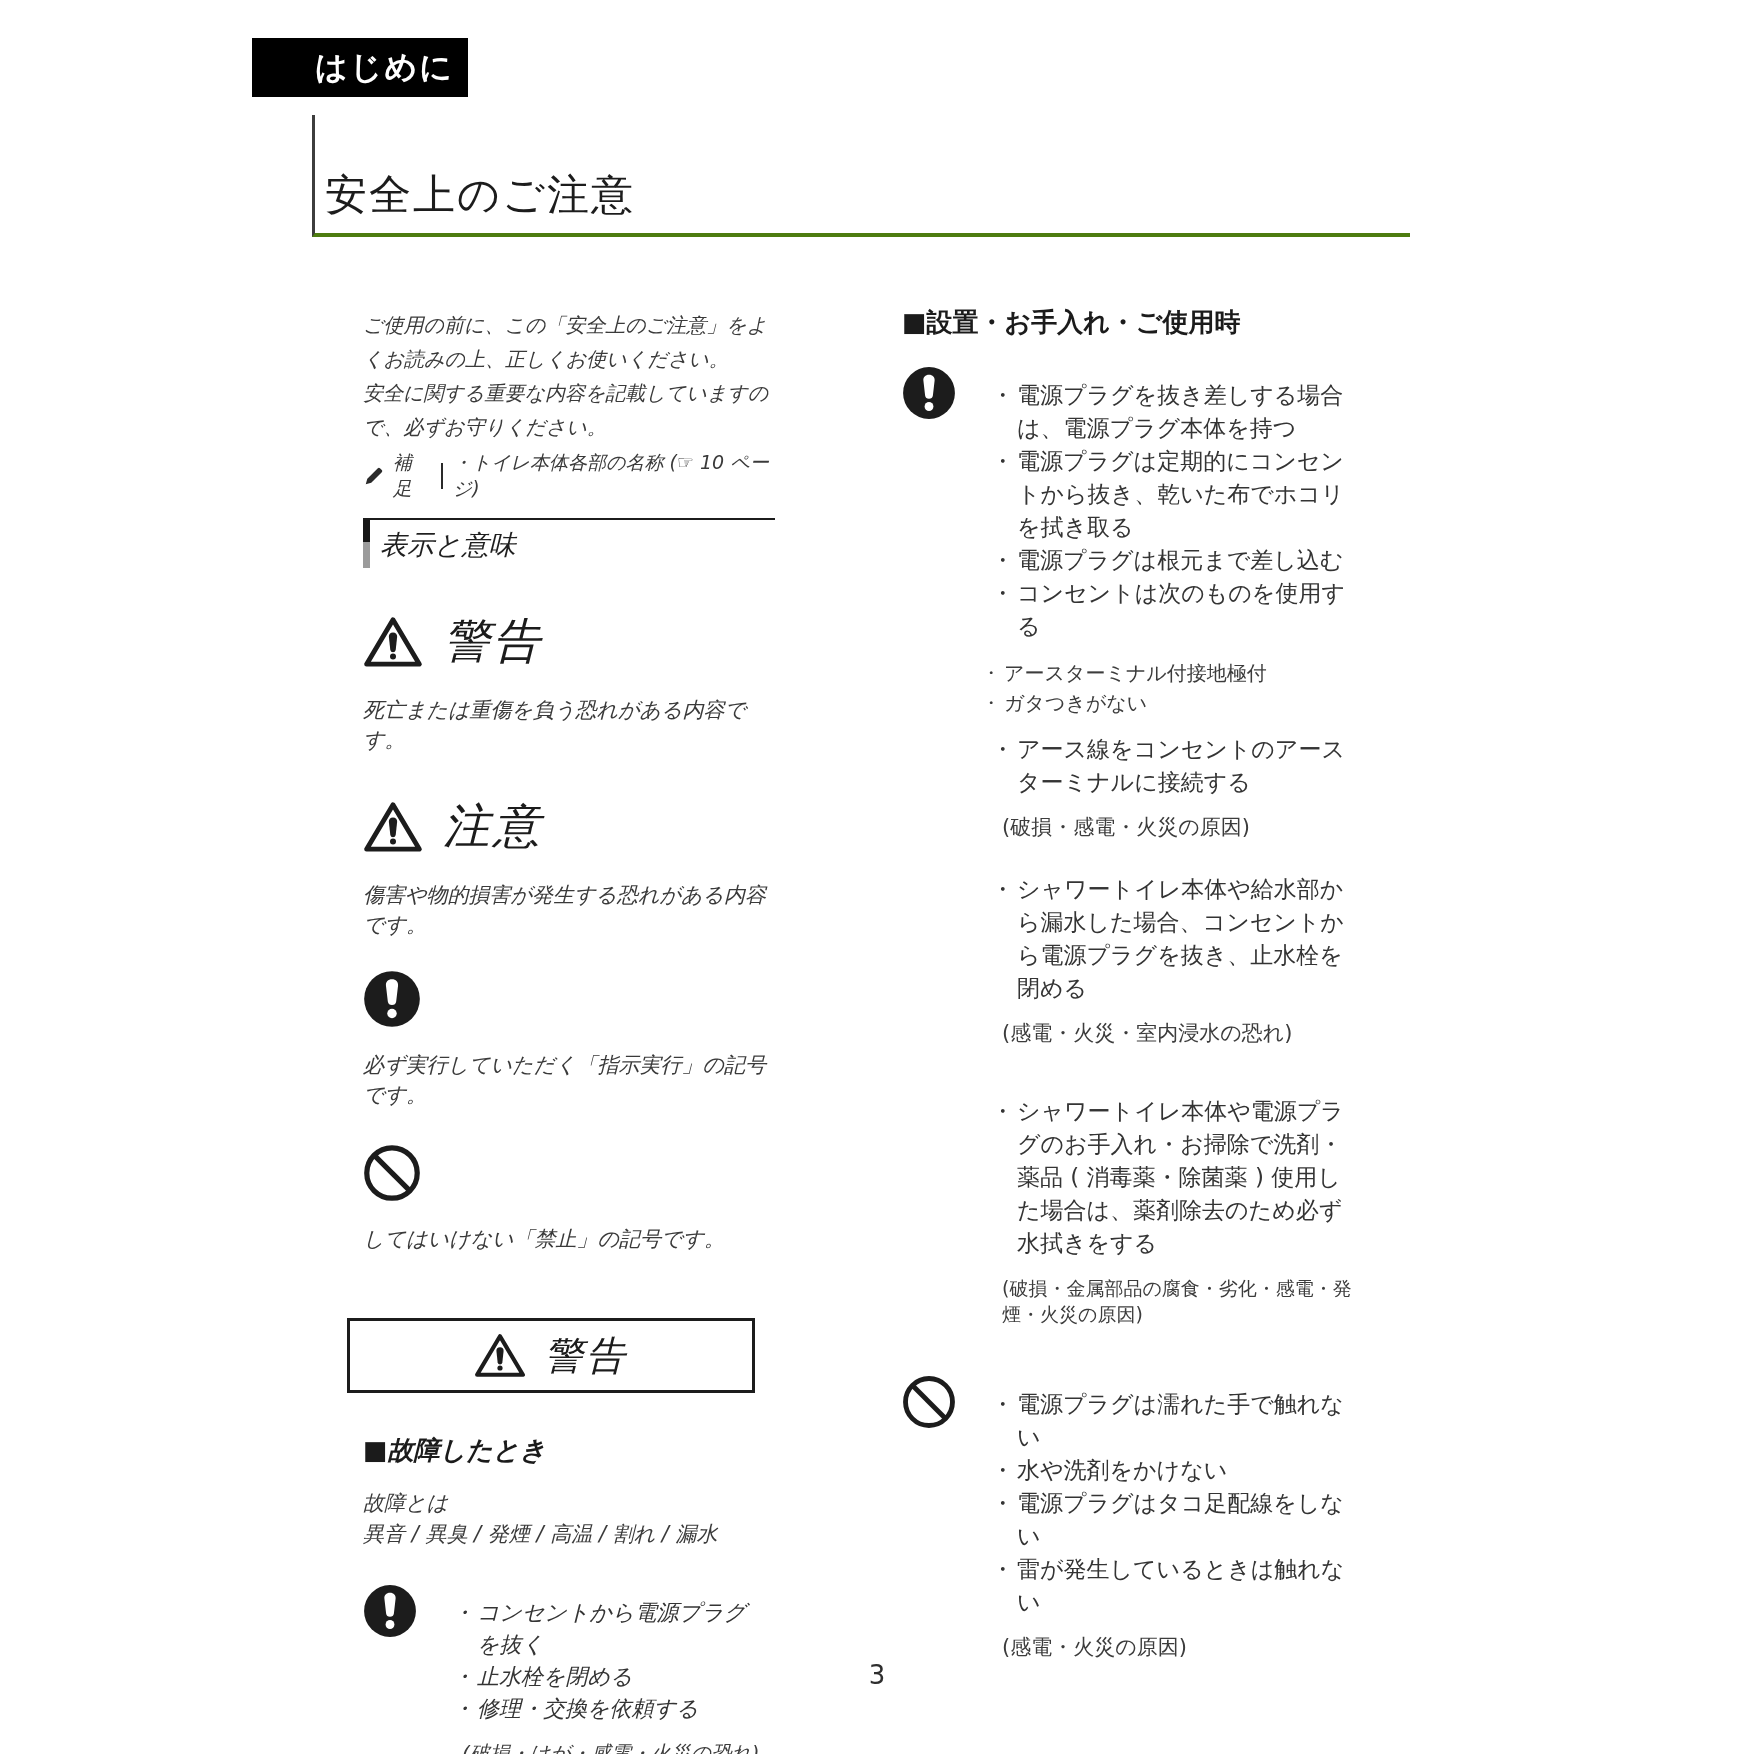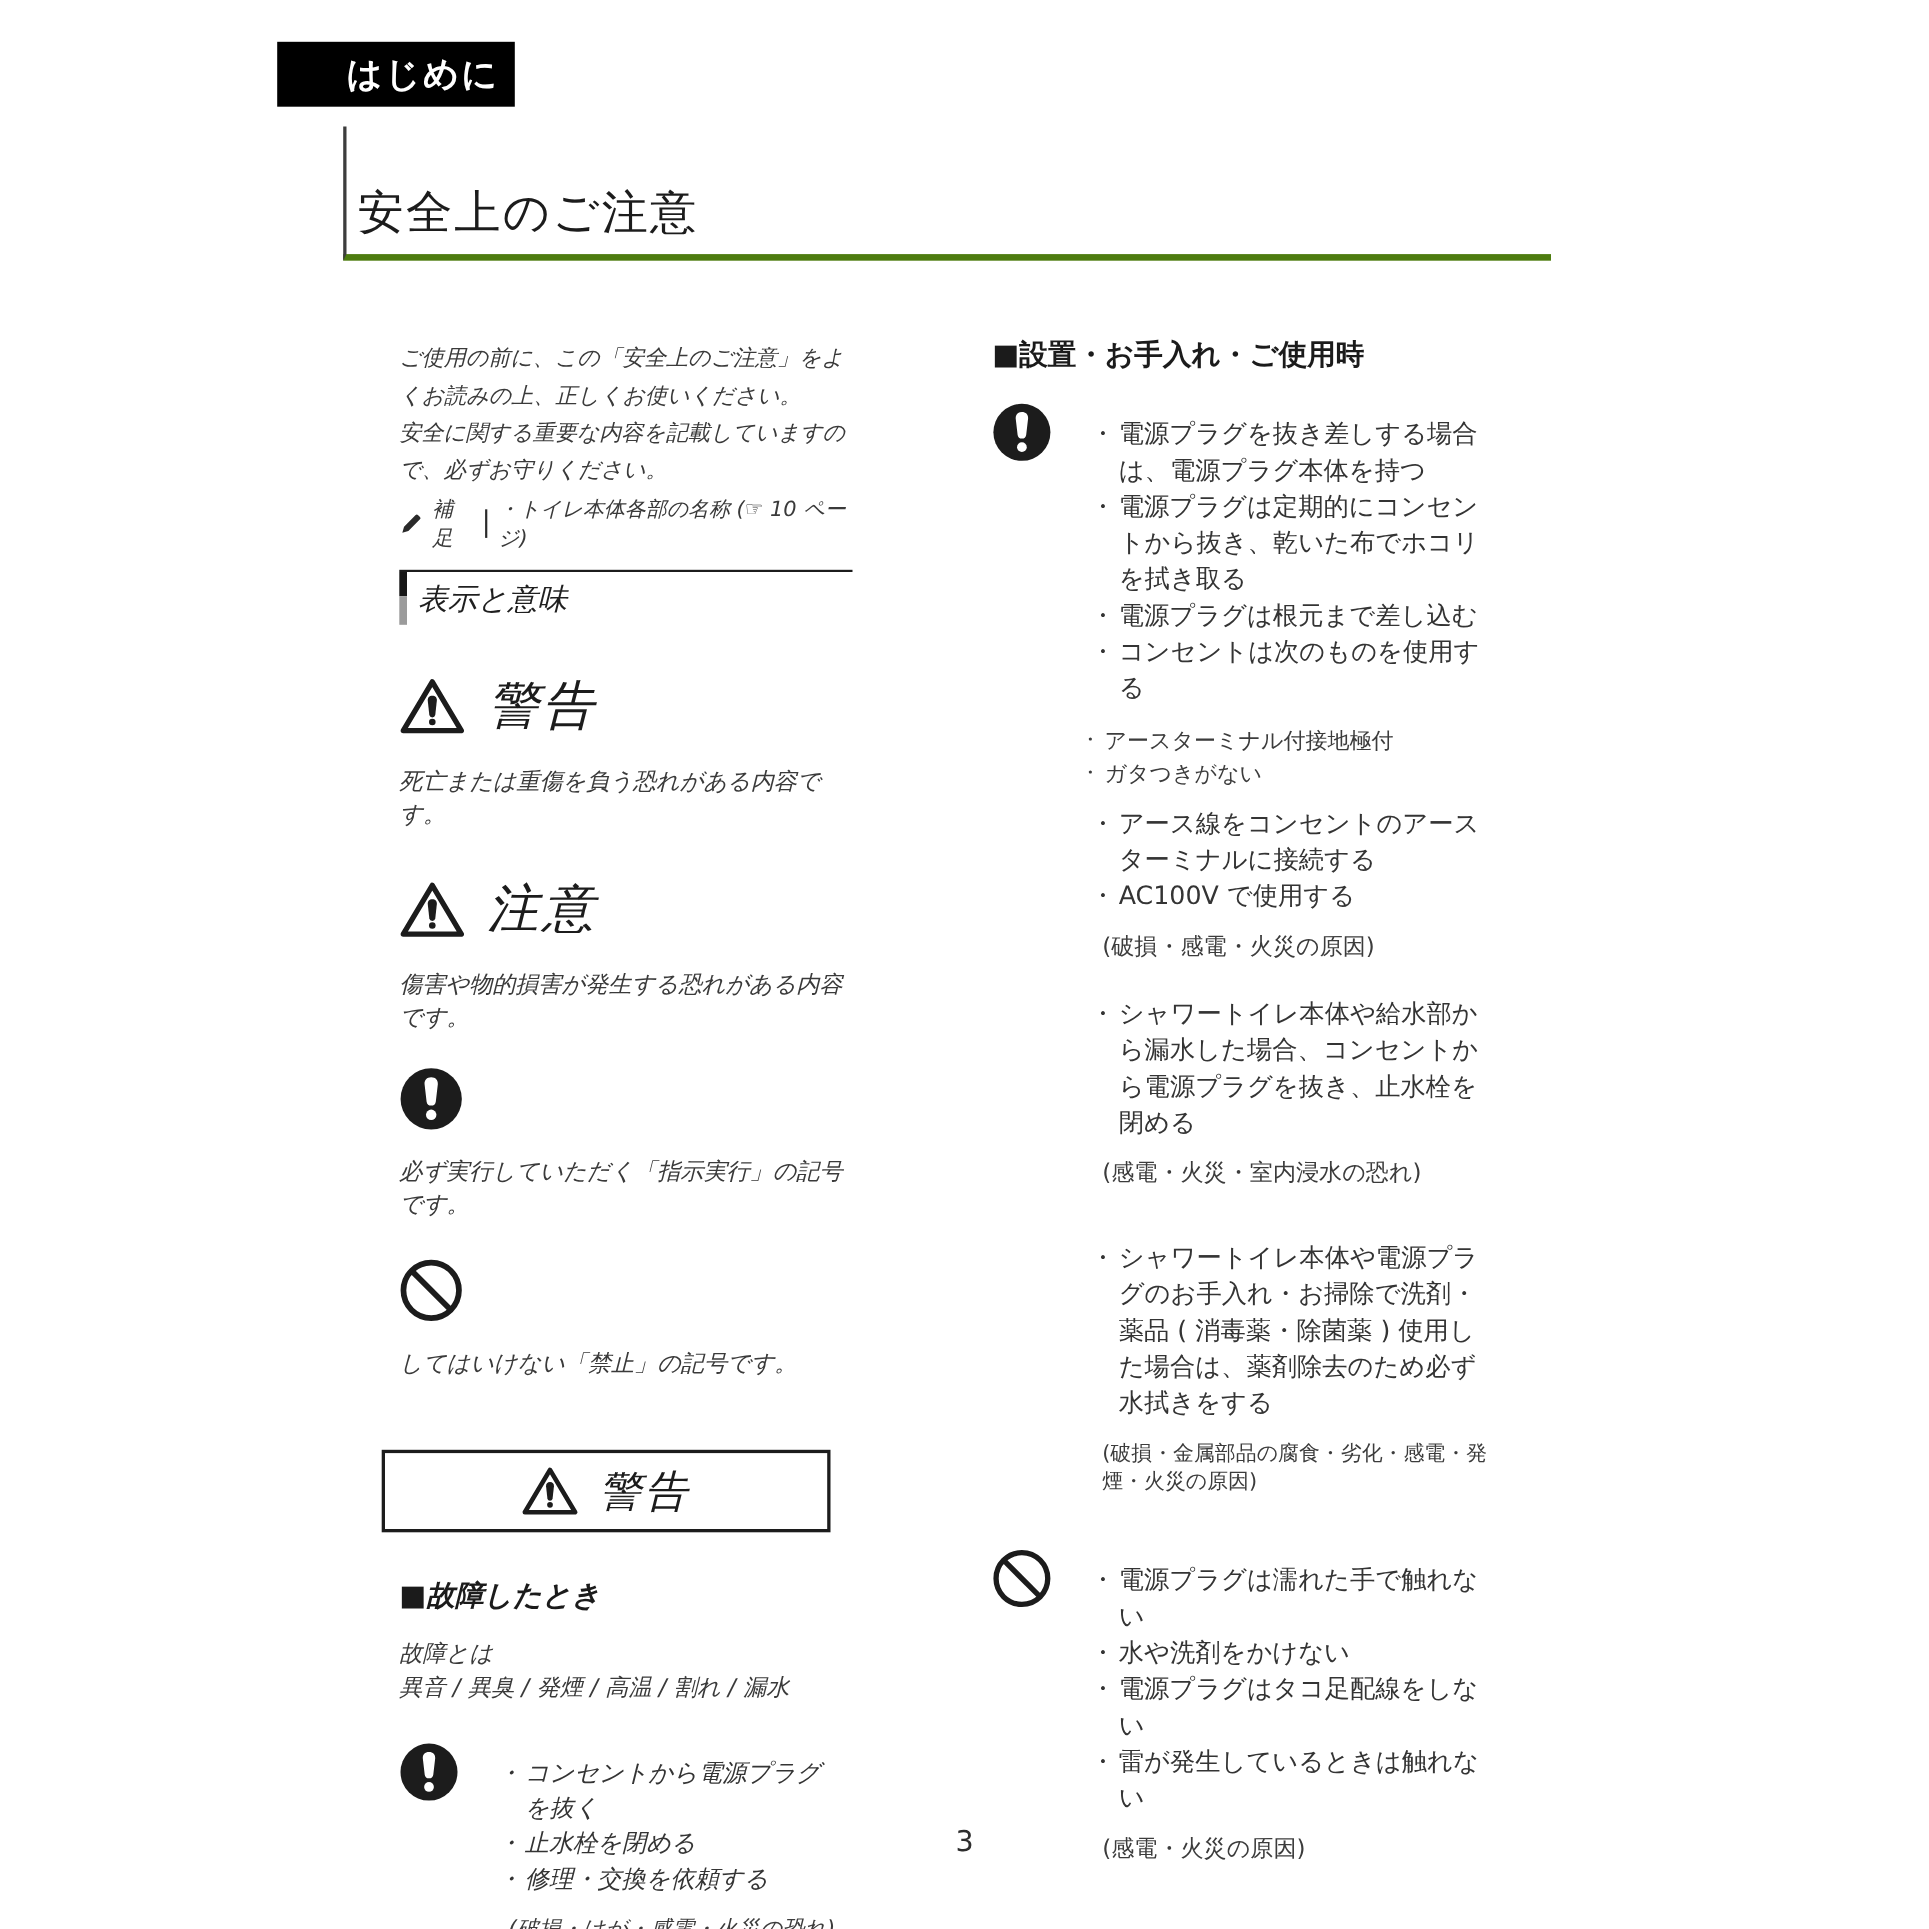--- a/index.html
+++ b/index.html
@@ -15,21 +15,21 @@
   .tab{
     position:absolute;left:252px;top:38px;width:216px;height:59px;
     background:#000000;color:#ffffff;
     display:flex;align-items:center;justify-content:flex-end;
     padding-right:14px;box-sizing:border-box;
     font-size:32px;font-weight:700;letter-spacing:2px;
   }
   
   .title-block{
     position:absolute;left:312px;top:115px;width:1098px;height:122px;
-    border-left:3px solid #3d3d3d;border-bottom:6px solid #4d7c0f;
+    border-left:3px solid #3d3d3d;border-bottom:4px solid #4d7c0f;
     box-sizing:border-box;
     display:flex;align-items:flex-end;
   }
   .title-block .page-title{
     font-size:42px;color:#1c1c1c;letter-spacing:2px;
     padding:0 0 10px 10px;font-weight:400;
   }
   
   .left-col{position:absolute;left:363px;top:308px;width:412px;font-style:italic;}
   .right-col{position:absolute;left:902px;top:305px;width:492px;}
@@ -229,21 +229,20 @@
           <li>電源プラグは定期的にコンセントから抜き、乾いた布でホコリを拭き取る</li>
           <li>電源プラグは根元まで差し込む</li>
           <li>コンセントは次のものを使用する</li>
         </ul>
         <ul class="sublist">
           <li>アースターミナル付接地極付</li>
           <li>ガタつきがない</li>
         </ul>
         <ul class="blist">
           <li>アース線をコンセントのアースターミナルに接続する</li>
-          <li>AC100V で使用する</li>
         </ul>
         <div class="b-note">(破損・感電・火災の原因)</div>
       </div>
     </div>
 
     <div class="indent-block gap-32">
       <ul class="blist">
         <li>シャワートイレ本体や給水部から漏水した場合、コンセントから電源プラグを抜き、止水栓を閉める</li>
       </ul>
       <div class="b-note">(感電・火災・室内浸水の恐れ)</div>

